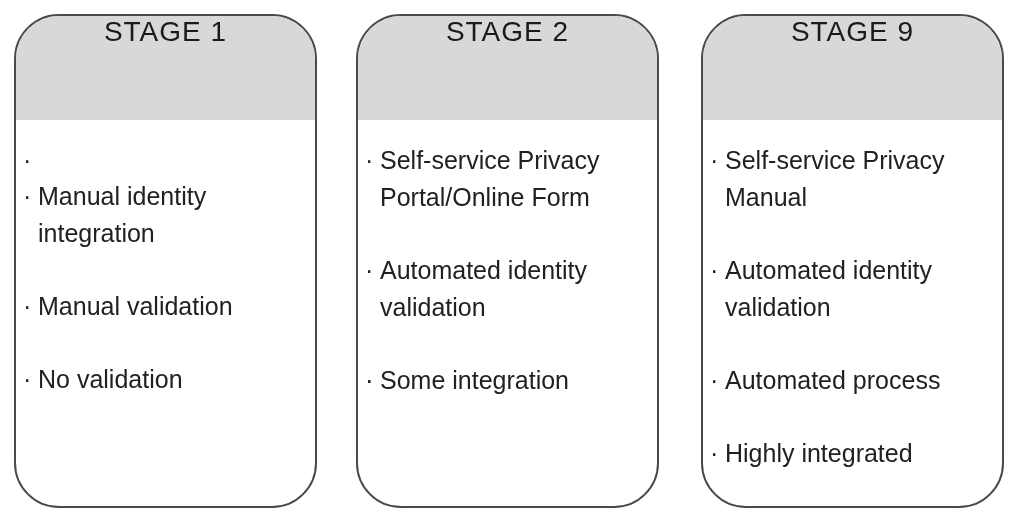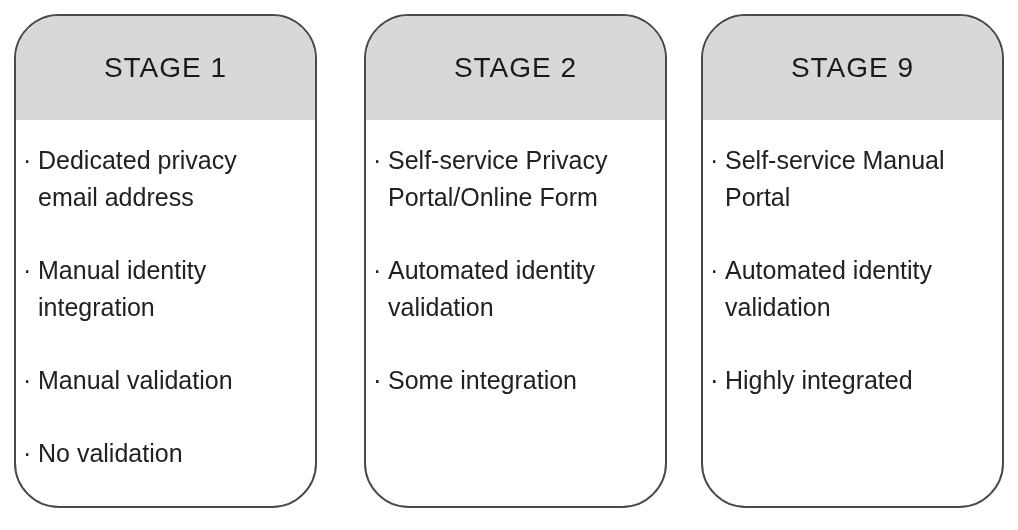--- a/index.html
+++ b/index.html
@@ -20,28 +20,27 @@
     top: 14px;
     width: 303px;
     height: 494px;
     box-sizing: border-box;
     border: 2.5px solid var(--card-border, #4a4a4a);
     border-radius: 45px;
     background: #ffffff;
     overflow: hidden;
   }
   .card-1 { left: 14px; }
-  .card-2 { left: 364px; }
+  .card-2 { left: 356px; }
   .card-3 { left: 701px; }
   .card-header {
     height: 104px;
     box-sizing: border-box;
     background: var(--header-bg, #d8d8d8);
     display: flex;
-    align-items: center;
     justify-content: center;
   }
   .card-title {
     margin: 0;
     font-size: 28px;
     font-weight: 400;
     letter-spacing: 1px;
     color: var(--title-text, #1a1a1a);
   }
   .card-body {
@@ -71,21 +70,20 @@
 
 <div class="canvas" style="--page-bg: #ffffff; --card-border: #4a4a4a; --header-bg: #d8d8d8; --title-text: #1a1a1a; --body-text: #212121;">
 
   <section class="card card-1">
     <header class="card-header">
       <h2 class="card-title">STAGE 1</h2>
     </header>
     <ul class="card-body">
       <li>
         <span class="bullet">·</span>
-        <span>Dedicated privacy email address</span>
       </li>
       <li>
         <span class="bullet">·</span>
         <span>Manual identity integration</span>
       </li>
       <li>
         <span class="bullet">·</span>
         <span>Manual validation</span>
       </li>
       <li>
@@ -118,28 +116,29 @@
     </ul>
   </section>
 
   <section class="card card-3">
     <header class="card-header">
       <h2 class="card-title">STAGE 9</h2>
     </header>
     <ul class="card-body">
       <li>
         <span class="bullet">·</span>
-        <span>Self-service Manual Portal</span>
+        <span>Self-service Privacy Manual</span>
       </li>
       <li>
         <span class="bullet">·</span>
         <span>Automated identity validation</span>
       </li>
       <li>
         <span class="bullet">·</span>
+        <span>Automated process</span>
       </li>
       <li>
         <span class="bullet">·</span>
         <span>Highly integrated</span>
       </li>
     </ul>
   </section>
 
 </div>
 

